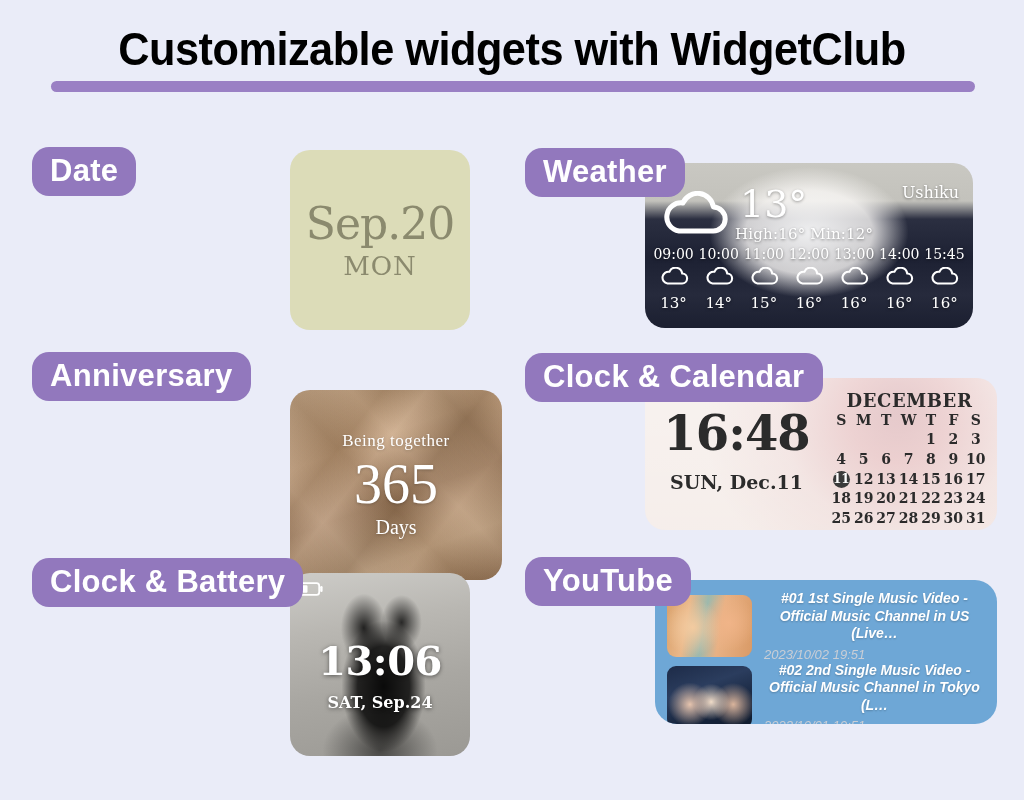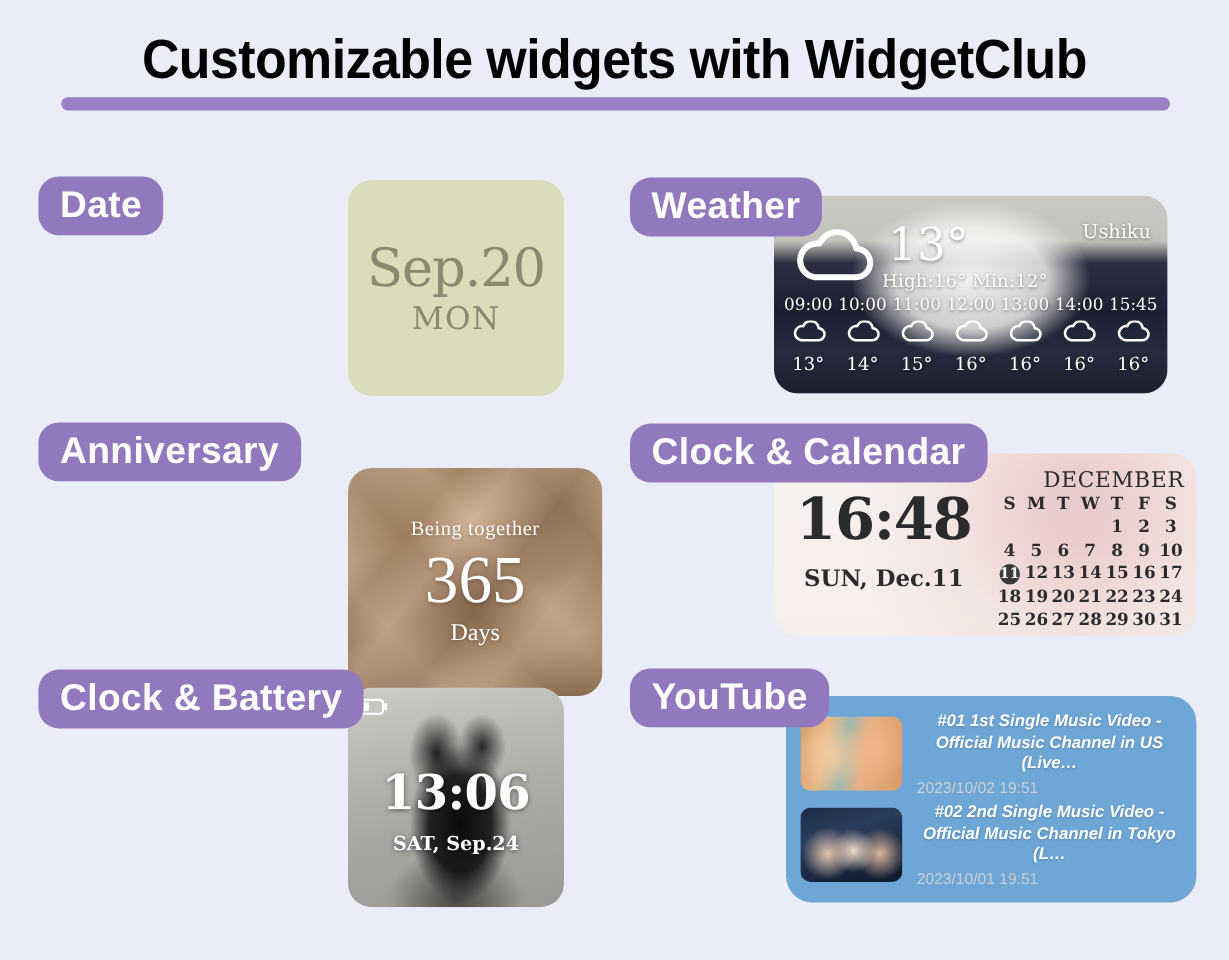--- a/index.html
+++ b/index.html
@@ -171,22 +171,22 @@
     letter-spacing: -1px;
   }
   #w-cal .cl-date {
     font-size: 19px; font-weight: bold; margin-top: 14px;
   }
   #w-cal .cal-right {
     width: 48%;
     padding: 12px 10px 8px 2px;
   }
   #w-cal .cal-month {
-    font-size: 18px; font-weight: normal; letter-spacing: 0.6px;
-    margin-bottom: 2px; text-align: right; padding-left: 2px;
+    font-size: 18px; font-weight: bold; letter-spacing: 0.6px;
+    margin-bottom: 2px; text-align: center; padding-left: 2px;
   }
   #w-cal table { width: 100%; border-collapse: collapse; }
   #w-cal th {
     font-size: 14px; font-weight: bold; text-align: center;
     padding: 0 0 2px 0; line-height: 1.1;
   }
   #w-cal td {
     font-size: 14px; font-weight: bold; text-align: center;
     padding: 1px 0; line-height: 1.25; height: 16px;
   }
@@ -220,21 +220,21 @@
   }
   #w-batt .b-date {
     position: absolute; left: 0; right: 0; top: 120px;
     text-align: center;
     font-size: 16px; font-weight: bold;
     text-shadow: 0 1px 4px rgba(0,0,0,0.55);
   }
 
   
   #w-yt {
-    left: 655px; top: 580px; width: 342px; height: 172px;
+    left: 655px; top: 580px; width: 342px; height: 144px;
     background: #6ea7d6;
     border-radius: 22px;
     padding: 10px 12px;
     display: flex; flex-direction: column; justify-content: space-around;
   }
   .yt-row { display: flex; align-items: center; gap: 12px; }
   .yt-thumb {
     width: 85px; height: 62px; border-radius: 9px; flex: 0 0 85px;
   }
   .yt-thumb.t1 {
@@ -253,21 +253,21 @@
   .yt-text { flex: 1 1 auto; min-width: 0; }
   .yt-title {
     color: #ffffff;
     font-weight: bold; font-style: italic;
     font-size: 14px; line-height: 1.25;
     text-align: center;
     text-shadow: 0 1px 2px rgba(0,0,0,0.22);
   }
   .yt-date {
     color: #c9ced6;
-    font-size: 13px;
+    font-style: italic; font-size: 13px;
     margin-top: 4px;
   }
 </style>
 </head>
 <body>
 
 <div class="page-title">Customizable widgets with WidgetClub</div>
 <div class="title-rule"></div>
 
 <div class="pill" style="left:32px; top:147px;">Date</div>

